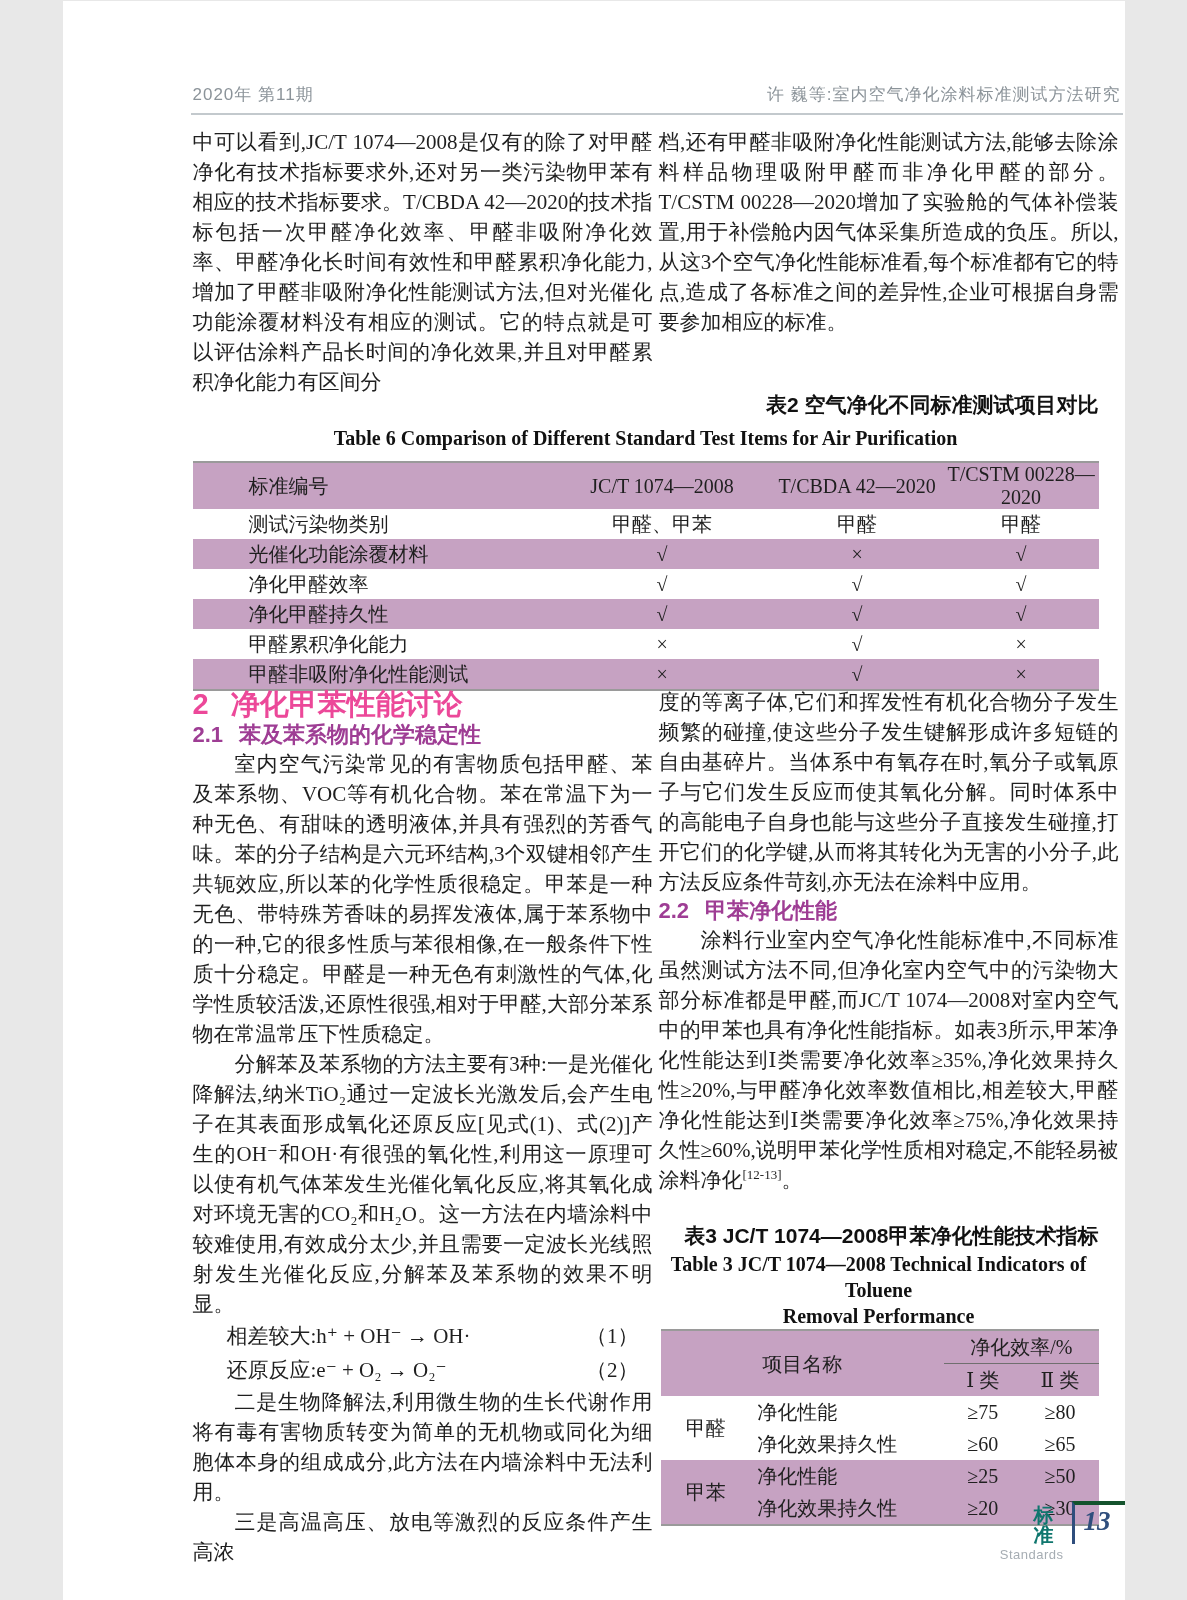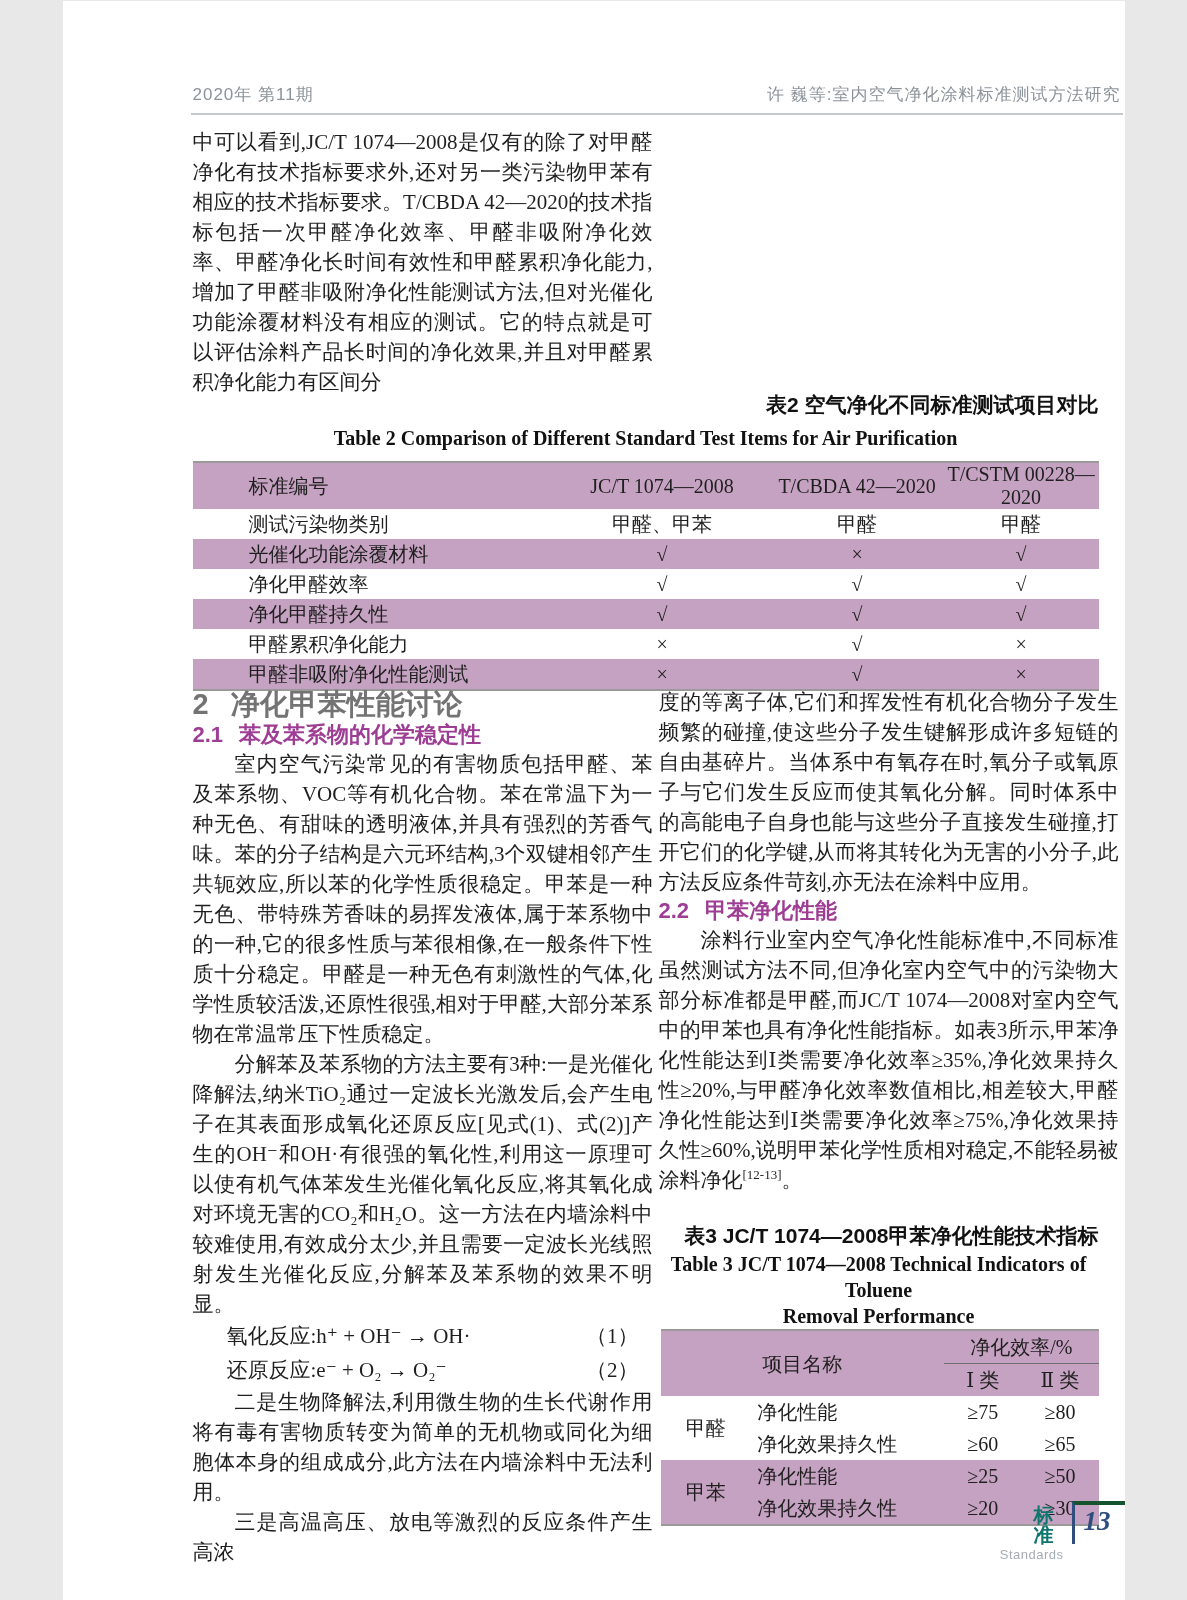--- a/index.html
+++ b/index.html
@@ -28,21 +28,21 @@
   .col{position:absolute;width:460px;font-size:21px;line-height:30px;text-align:justify;}
   .col p{margin:0;}
   .indent{text-indent:2em;}
   .col-l1{left:130px;top:126px;}
   .col-r1{left:596px;top:126px;}
   .col-l2{left:130px;top:686px;}
   .col-r2{left:596px;top:686px;}
   
   .h1{
     font-family:"Liberation Sans","DejaVu Sans",sans-serif;
-    font-weight:bold;color:#737373;
+    font-weight:bold;color:#ec4899;
     font-size:29px;line-height:34px;margin:6px 0 14px 0;text-align:left;
   }
   .h1 .sec-no{margin-right:22px;}
   .h2{
     font-family:"Liberation Sans","DejaVu Sans",sans-serif;
     font-weight:bold;color:#9e3d94;
     font-size:22px;line-height:28px;margin:4px 0 8px 0;text-align:left;
   }
   .h2 .sec-no{margin-right:16px;}
   
@@ -115,24 +115,27 @@
 
   <div class="running-head">
     <span>2020年  第11期</span>
     <span>许  巍等:室内空气净化涂料标准测试方法研究</span>
   </div>
   <div class="head-rule"></div>
 
   <div class="col col-l1">
     <p>中可以看到,JC/T 1074—2008是仅有的除了对甲醛净化有技术指标要求外,还对另一类污染物甲苯有相应的技术指标要求。T/CBDA 42—2020的技术指标包括一次甲醛净化效率、甲醛非吸附净化效率、甲醛净化长时间有效性和甲醛累积净化能力,增加了甲醛非吸附净化性能测试方法,但对光催化功能涂覆材料没有相应的测试。它的特点就是可以评估涂料产品长时间的净化效果,并且对甲醛累积净化能力有区间分</p>
   </div>
+  <div class="col col-r1">
+    <p>档,还有甲醛非吸附净化性能测试方法,能够去除涂料样品物理吸附甲醛而非净化甲醛的部分。T/CSTM 00228—2020增加了实验舱的气体补偿装置,用于补偿舱内因气体采集所造成的负压。所以,从这3个空气净化性能标准看,每个标准都有它的特点,造成了各标准之间的差异性,企业可根据自身需要参加相应的标准。</p>
+  </div>
 
   <div class="table2-block">
     <p class="tbl-caption-zh">表2  空气净化不同标准测试项目对比</p>
-    <p class="tbl-caption-en">Table 2  Comparison of Different Standard Test Items for Air Purification</p>
+    <p class="tbl-caption-en">Table 6  Comparison of Different Standard Test Items for Air Purification</p>
     <table class="t2">
       <tbody>
         <tr class="head">
           <td class="lbl">标准编号</td>
           <td class="c1">JC/T 1074—2008</td>
           <td class="c2">T/CBDA 42—2020</td>
           <td class="c3">T/CSTM 00228—2020</td>
         </tr>
         <tr class="white">
           <td class="lbl">测试污染物类别</td>
@@ -177,21 +180,21 @@
   <div class="col col-l2">
     <p class="h1">
       <span class="sec-no">2</span><span>净化甲苯性能讨论</span>
     </p>
     <p class="h2">
       <span class="sec-no">2.1</span><span>苯及苯系物的化学稳定性</span>
     </p>
     <p class="indent">室内空气污染常见的有害物质包括甲醛、苯及苯系物、VOC等有机化合物。苯在常温下为一种无色、有甜味的透明液体,并具有强烈的芳香气味。苯的分子结构是六元环结构,3个双键相邻产生共轭效应,所以苯的化学性质很稳定。甲苯是一种无色、带特殊芳香味的易挥发液体,属于苯系物中的一种,它的很多性质与苯很相像,在一般条件下性质十分稳定。甲醛是一种无色有刺激性的气体,化学性质较活泼,还原性很强,相对于甲醛,大部分苯系物在常温常压下性质稳定。</p>
     <p class="indent">分解苯及苯系物的方法主要有3种:一是光催化降解法,纳米TiO₂通过一定波长光激发后,会产生电子在其表面形成氧化还原反应[见式(1)、式(2)]产生的OH⁻和OH·有很强的氧化性,利用这一原理可以使有机气体苯发生光催化氧化反应,将其氧化成对环境无害的CO₂和H₂O。这一方法在内墙涂料中较难使用,有效成分太少,并且需要一定波长光线照射发生光催化反应,分解苯及苯系物的效果不明显。</p>
     <div class="eq">
-      <span>氧化反应:h⁺ + OH⁻ → OH·</span>
+      <span>相差较大:h⁺ + OH⁻ → OH·</span>
       <span class="eq-num">（1）</span>
     </div>
     <div class="eq">
       <span>还原反应:e⁻ + O₂ → O₂⁻</span>
       <span class="eq-num">（2）</span>
     </div>
     <p class="indent">二是生物降解法,利用微生物的生长代谢作用将有毒有害物质转变为简单的无机物或同化为细胞体本身的组成成分,此方法在内墙涂料中无法利用。</p>
     <p class="indent">三是高温高压、放电等激烈的反应条件产生高浓</p>
   </div>
 

